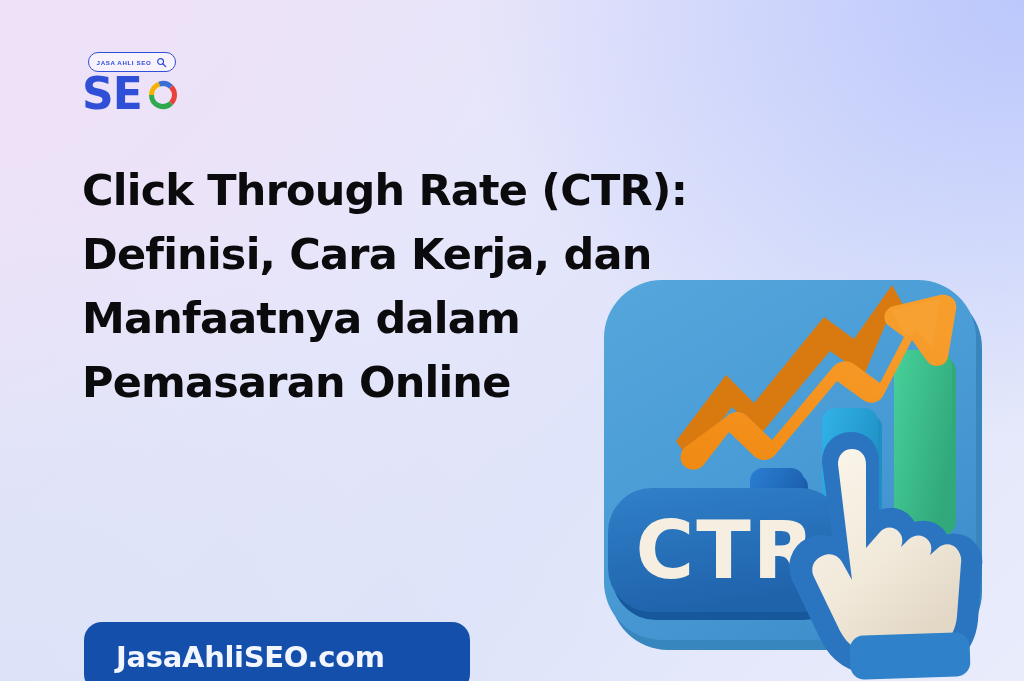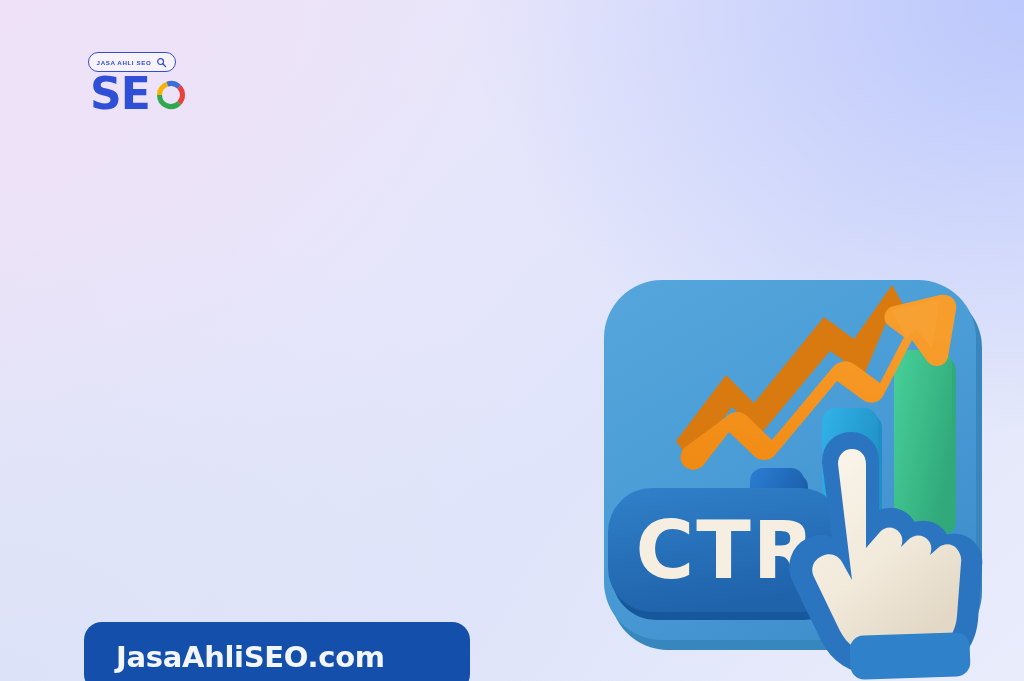--- a/index.html
+++ b/index.html
@@ -46,21 +46,20 @@
     position: absolute; left: 0; top: 20px;
     display: flex; align-items: flex-start;
   }
   .logo-se {
     font-family: "DejaVu Sans", sans-serif;
     font-size: 44px;
     font-weight: bold;
     line-height: 44px;
     color: #2f4fd6;
     letter-spacing: -1px;
-    margin-left: 8px;
   }
   .logo-o { margin-left: 1px; margin-top: 3px; }
 
   
   .headline {
     position: absolute;
     left: 82px;
     top: 129px;
     width: 620px;
     font-family: "DejaVu Sans", sans-serif;
@@ -118,20 +117,26 @@
         <g transform="translate(20,20)">
           <path d="M -14 0 A 14 14 0 0 1 -4.5 -13.25 L -2.9 -8.5 A 9 9 0 0 0 -9 0 Z" fill="#f5b301"></path>
           <path d="M -4.5 -13.25 A 14 14 0 0 1 9.9 -9.9 L 6.36 -6.36 A 9 9 0 0 0 -2.9 -8.5 Z" fill="#3b6fd4"></path>
           <path d="M 9.9 -9.9 A 14 14 0 0 1 9.9 9.9 L 6.36 6.36 A 9 9 0 0 0 6.36 -6.36 Z" fill="#e8413a"></path>
           <path d="M 9.9 9.9 A 14 14 0 0 1 -14 0 L -9 0 A 9 9 0 0 0 6.36 6.36 Z" fill="#2fa84f"></path>
         </g>
       </svg>
     </div>
   </div>
 
+  <h1 class="headline">
+    <span class="ln">Click Through Rate (CTR):</span>
+    <span class="ln">Definisi, Cara Kerja, dan</span>
+    <span class="ln">Manfaatnya dalam</span>
+    <span class="ln">Pemasaran Online</span>
+  </h1>
 
   <div class="illus">
     <svg viewBox="0 0 436 433">
       <defs>
         <linearGradient id="gCard" x1="0" y1="0" x2="0.6" y2="1">
           <stop offset="0" stop-color="#55a6db"></stop>
           <stop offset="0.55" stop-color="#4a9cd6"></stop>
           <stop offset="1" stop-color="#3f8fcc"></stop>
         </linearGradient>
         <linearGradient id="gArrow" x1="0" y1="1" x2="0.4" y2="0">

